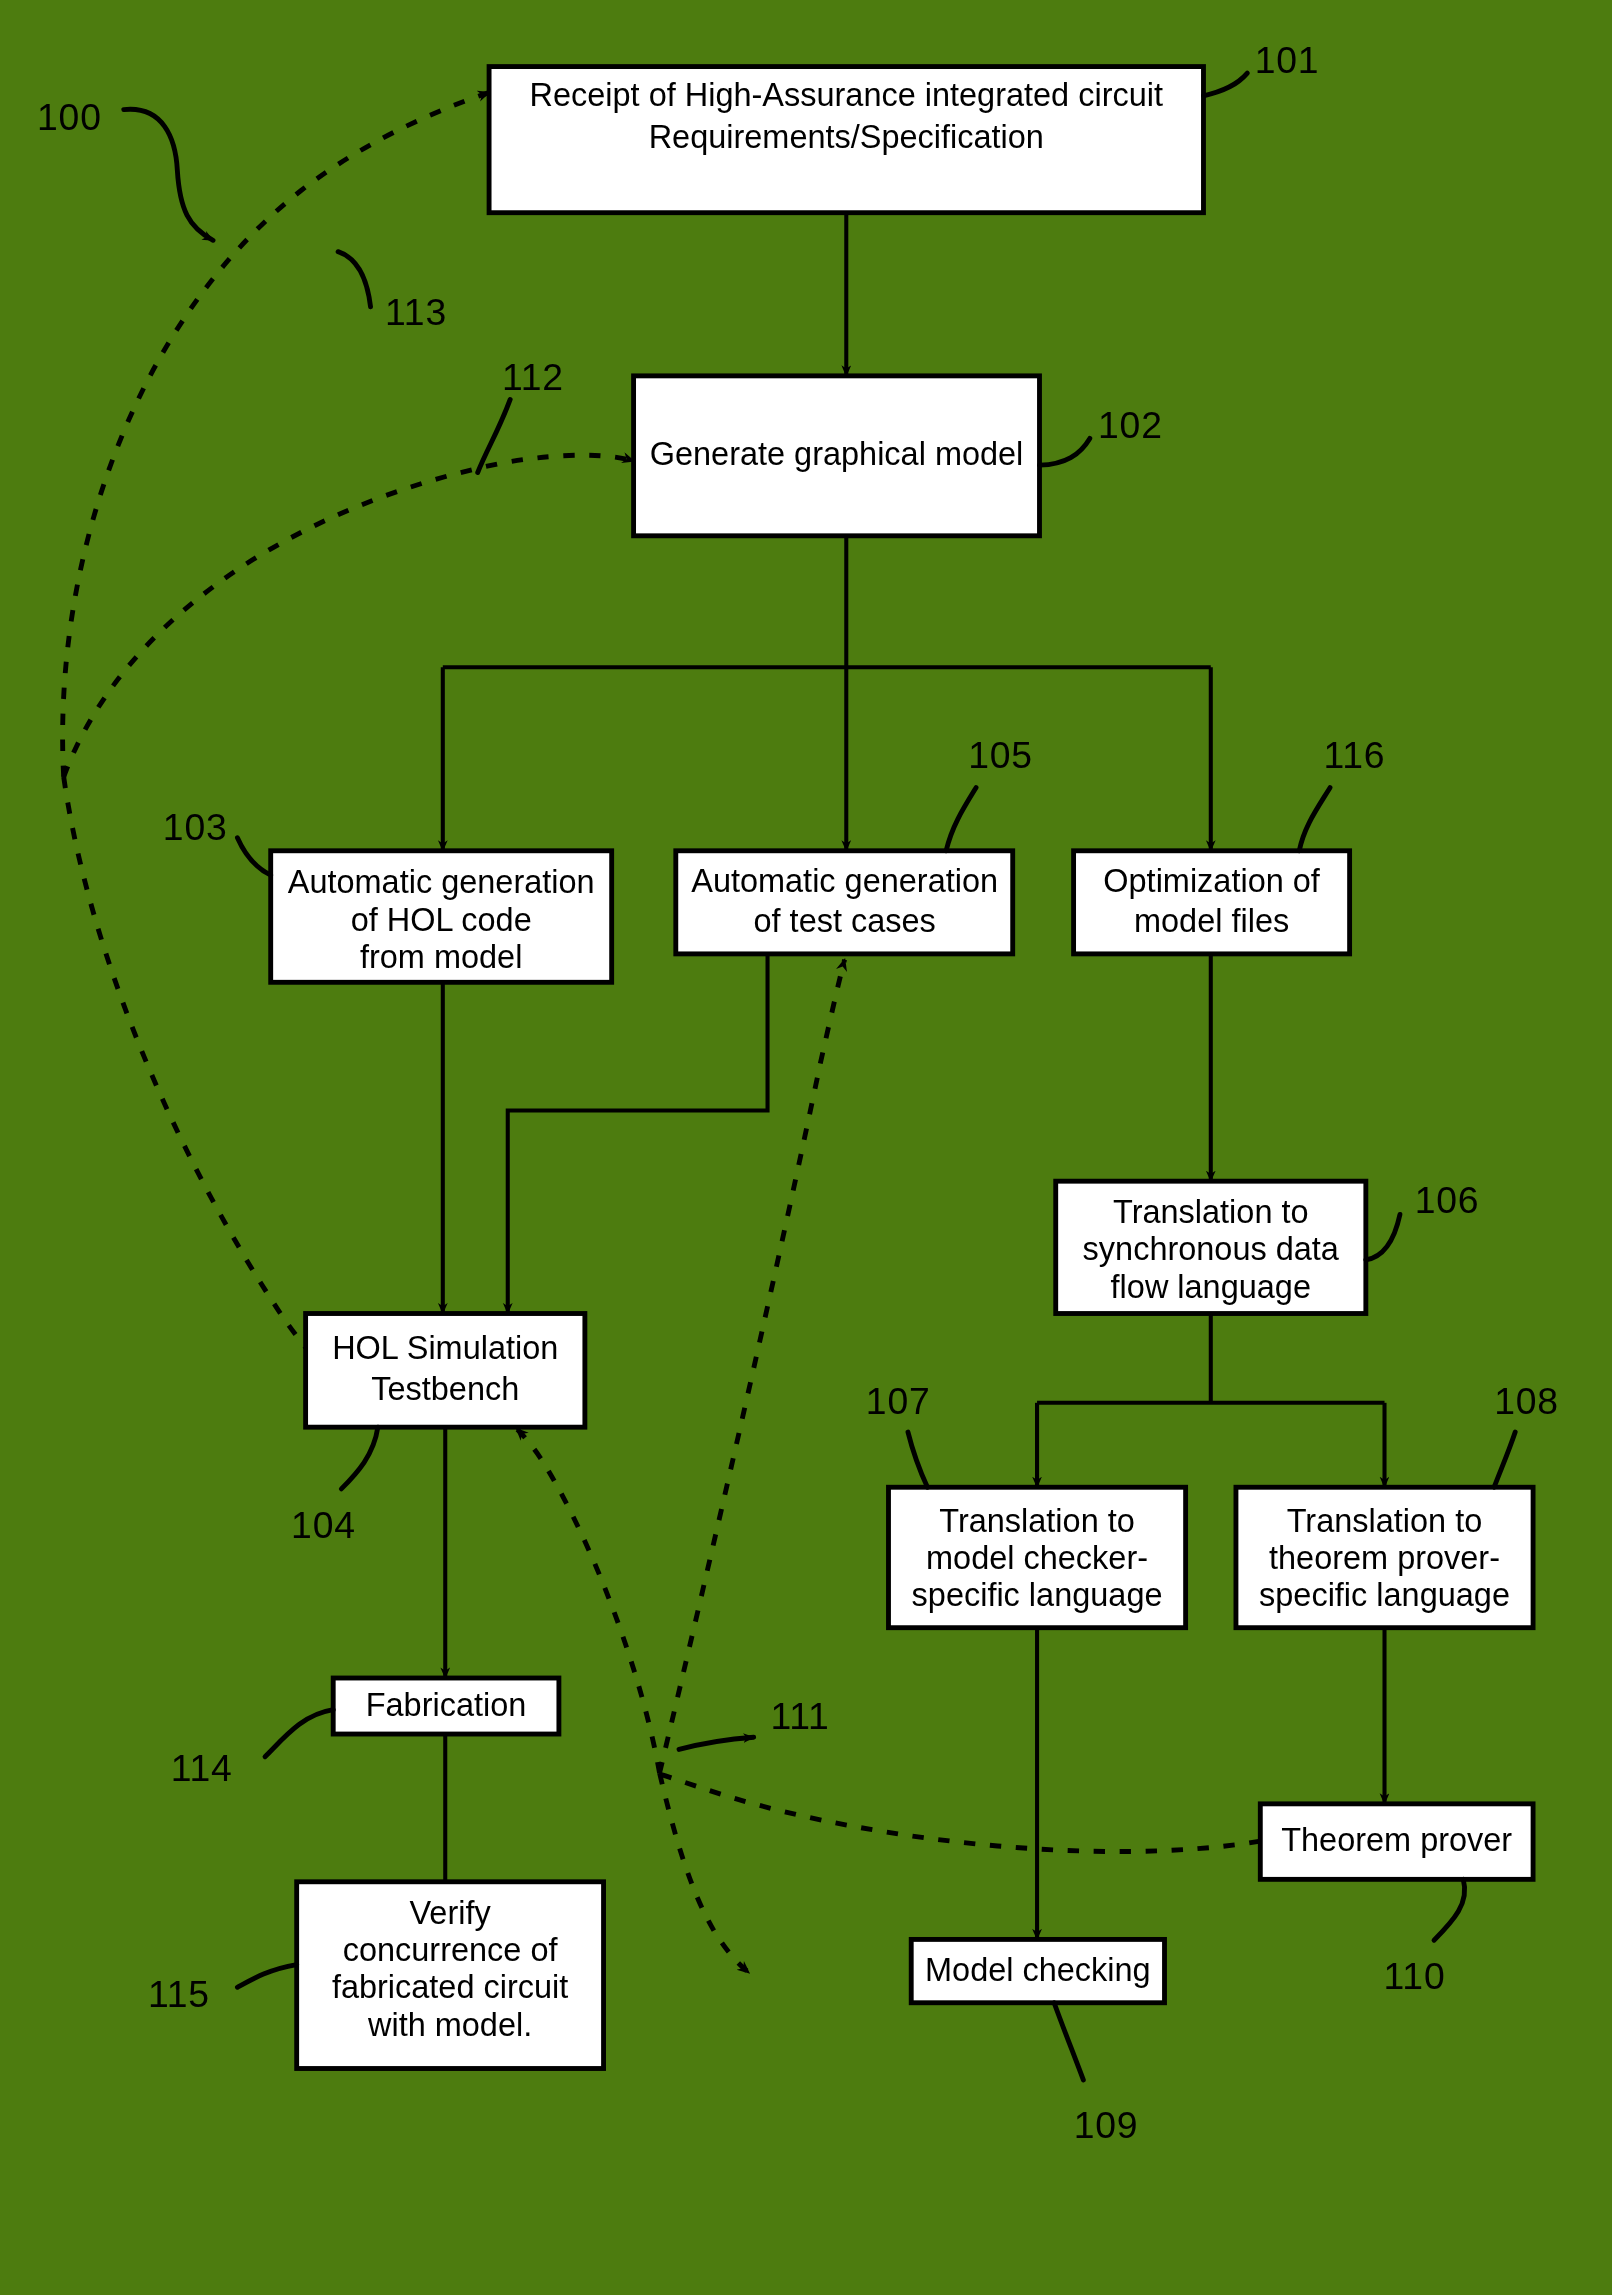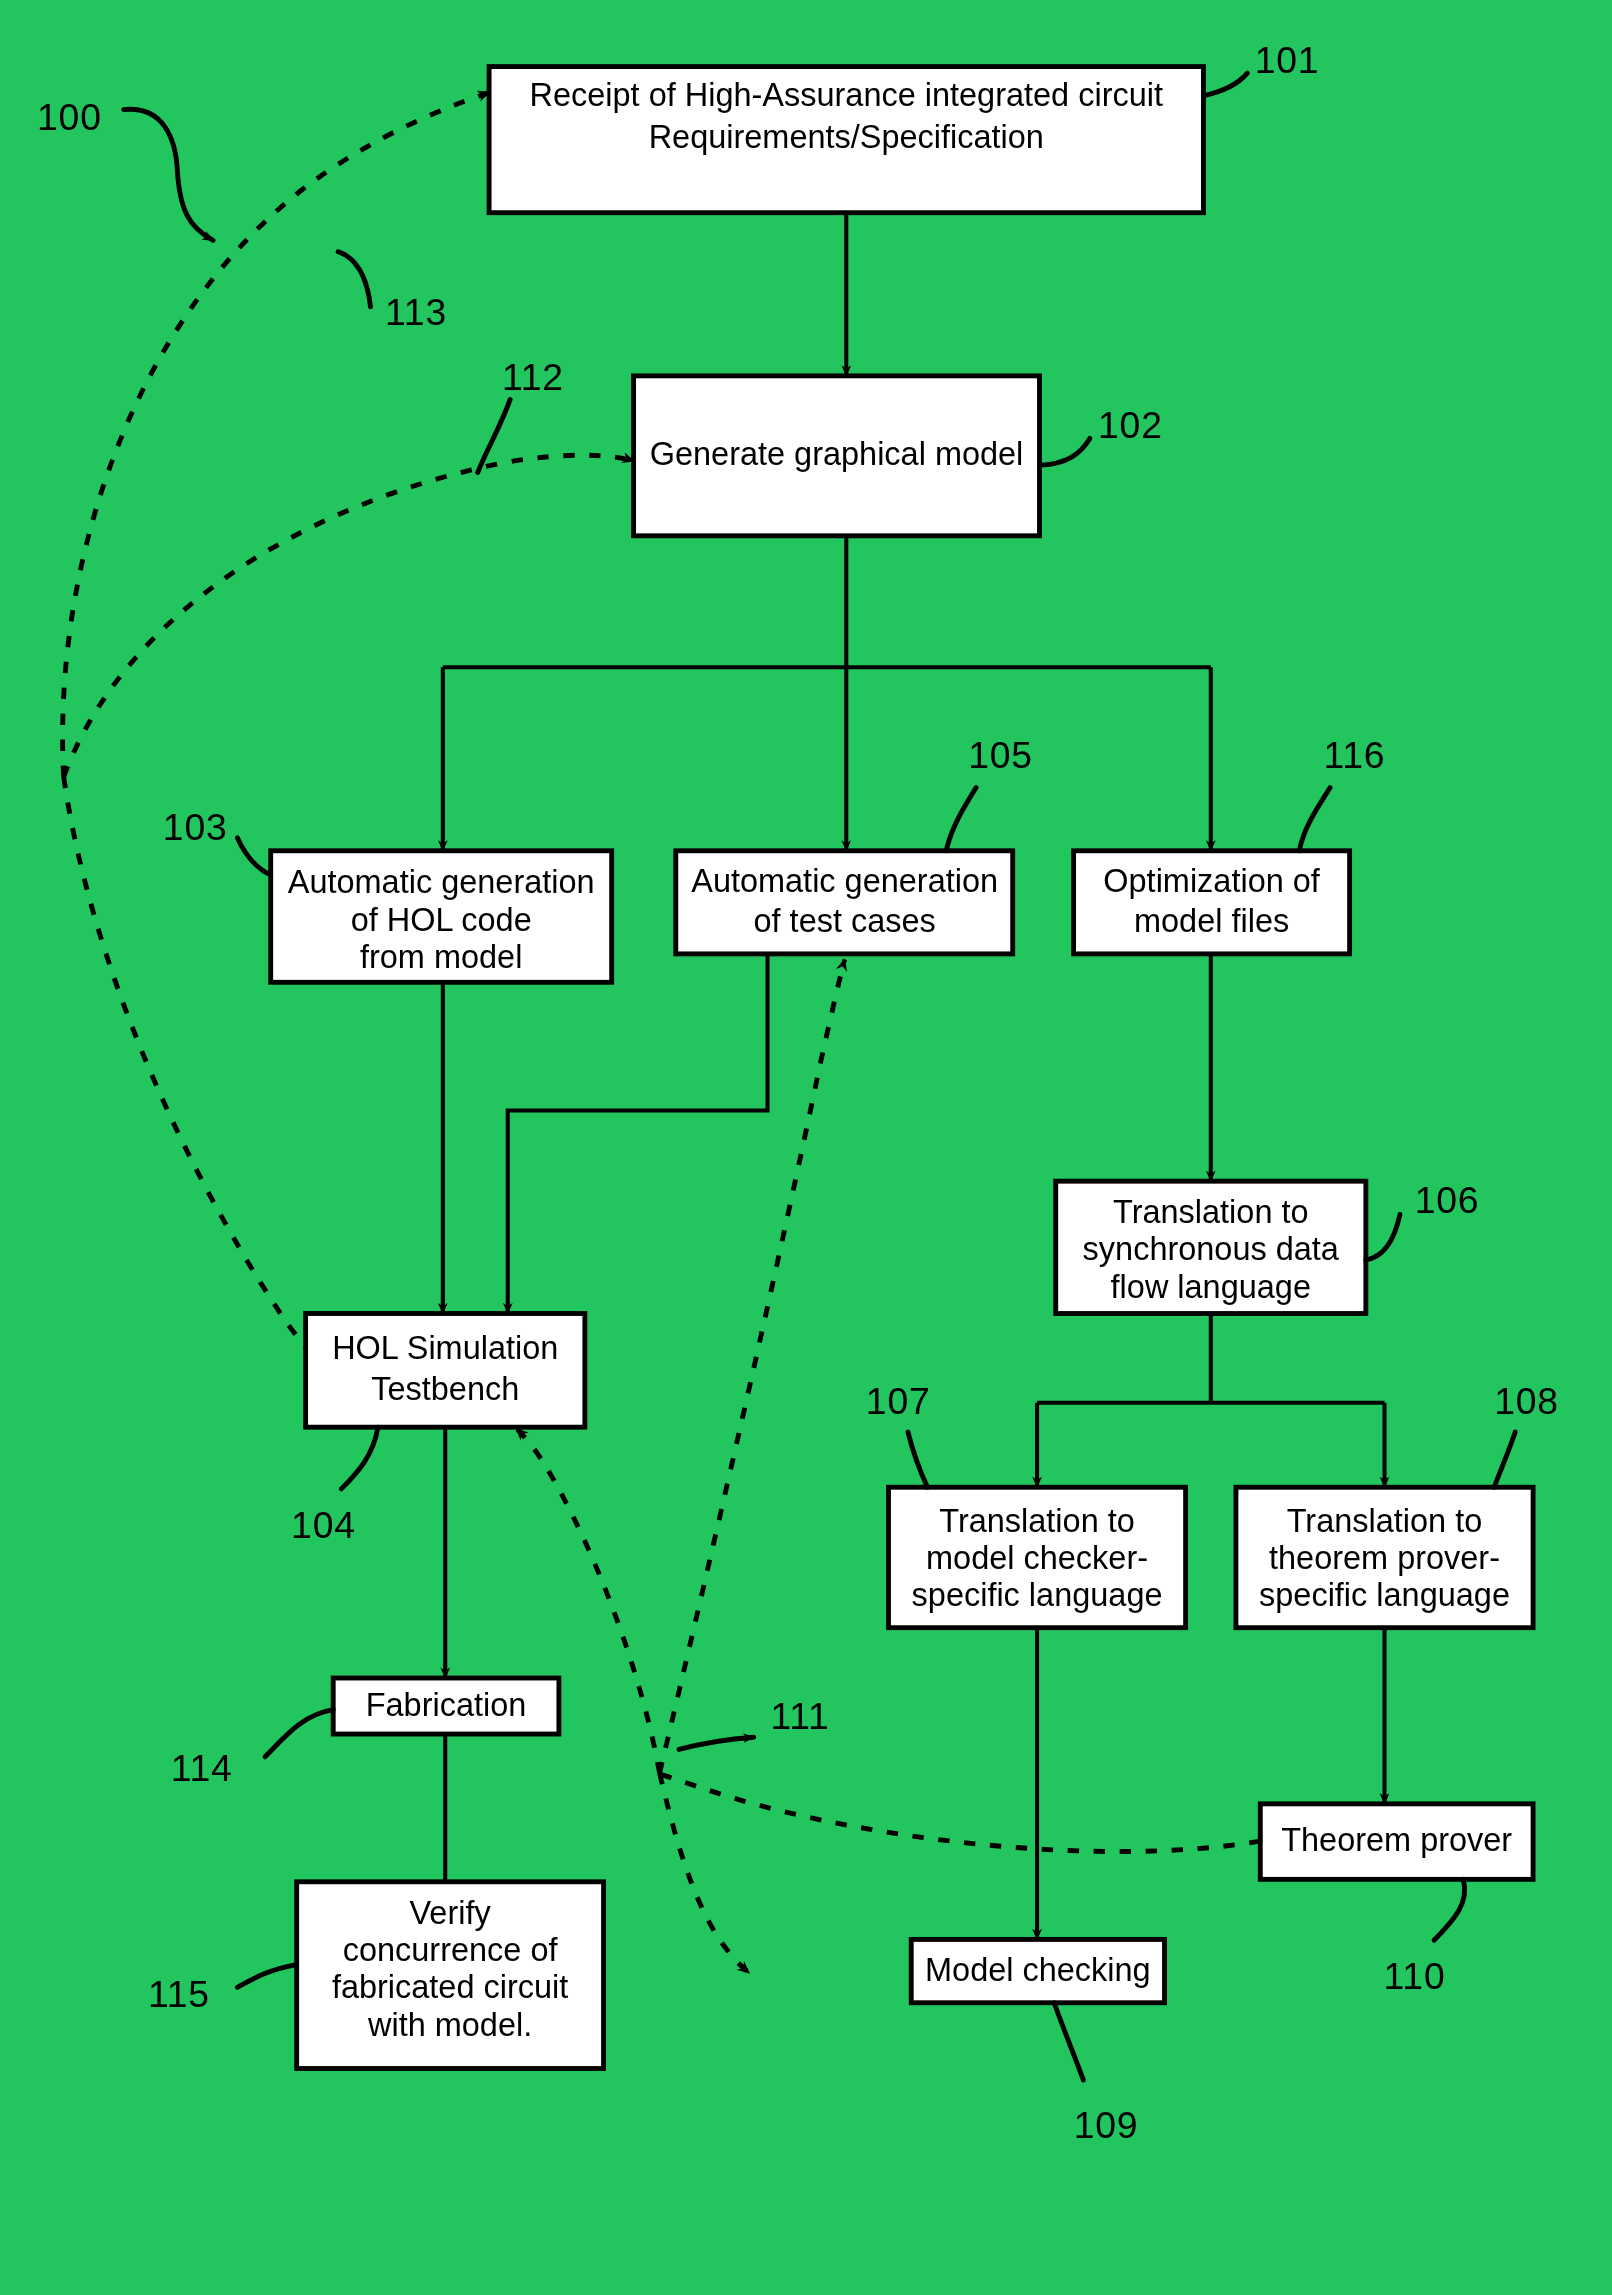--- a/index.html
+++ b/index.html
@@ -1,17 +1,17 @@
 <!DOCTYPE html>
 <html style="font-size:13px"><head>
 <meta charset="utf-8">
 <style>
   html,body{margin:0;padding:0;background:#ffffff;}
   body{width:1613px;height:2295px;font-family:"Liberation Sans",sans-serif;}
-  #figure{position:relative;width:1613px;height:2295px;background:#22c55e;overflow:hidden;}
+  #figure{position:relative;width:1613px;height:2295px;background:#4d7c0f;overflow:hidden;}
   svg{display:block;width:1613px;height:2295px;}
   .bx{fill:#ffffff;stroke:#000000;stroke-width:6;}
   .ln{fill:none;stroke:#000000;stroke-width:5;stroke-linecap:butt;stroke-linejoin:miter;}
   .dl{fill:none;stroke:#000000;stroke-width:6;stroke-linecap:butt;
       stroke-dasharray:14 18;}
   .lead{fill:none;stroke:#000000;stroke-width:6;stroke-linecap:round;}
   .btxt{font-family:"Liberation Sans",sans-serif;font-size:40px;fill:#000;
         text-anchor:middle;dominant-baseline:middle;}
   .num{font-family:"Liberation Sans",sans-serif;font-size:46px;fill:#000;
        text-anchor:middle;dominant-baseline:middle;letter-spacing:1px;}

